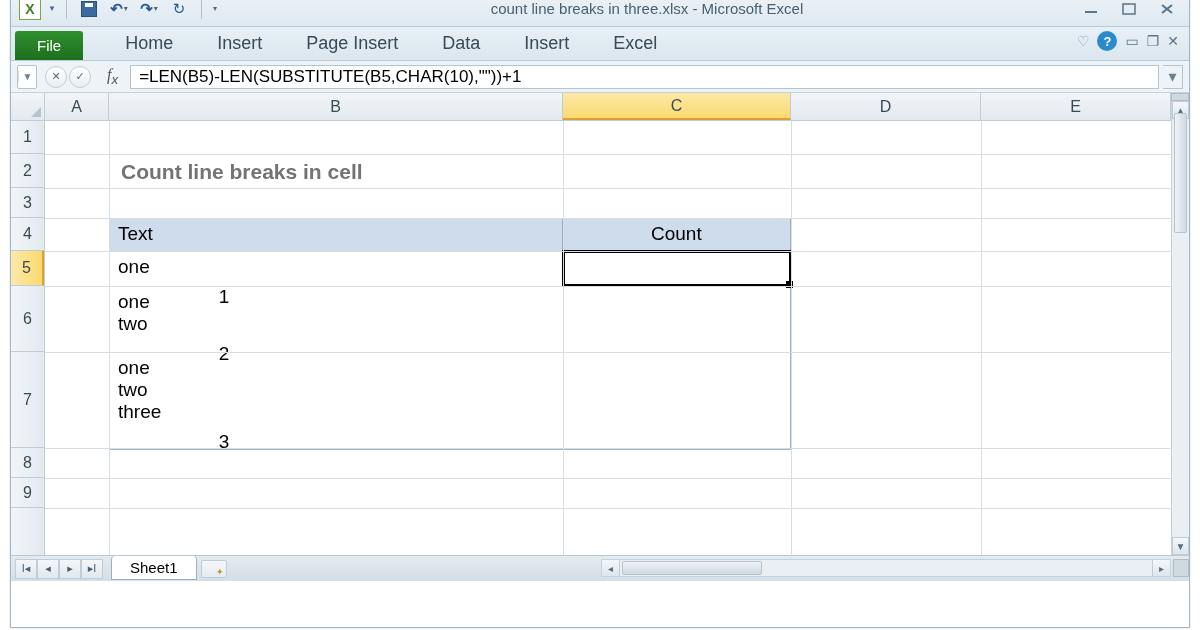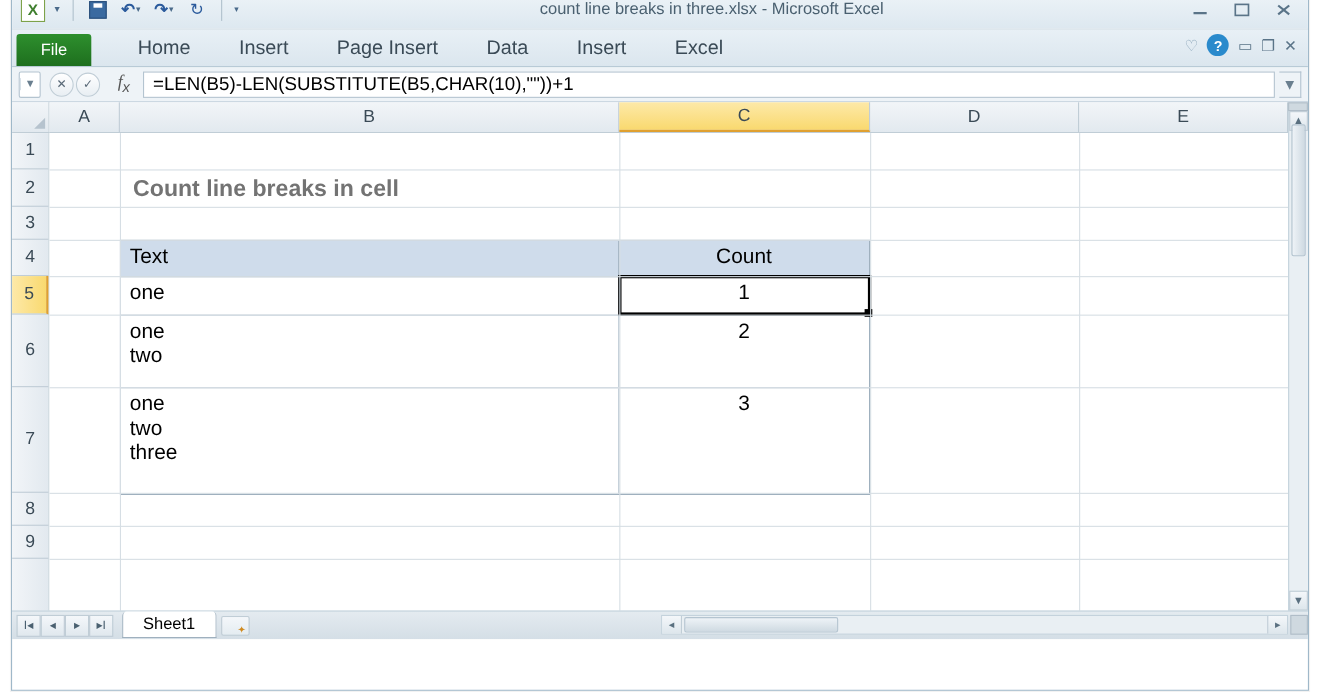--- a/index.html
+++ b/index.html
@@ -44,21 +44,21 @@
   .rh{border-bottom:1px solid #c0cdd6;display:flex;align-items:center;justify-content:center;font-size:16px;color:#3a4a56;cursor:pointer;}
   .rh.active{background:linear-gradient(90deg,#fde9a8,#f9d96f);border-right:2px solid #e0a030;}
   .cells{position:absolute;left:34px;top:28px;right:18px;bottom:0;background:#fff;}
   .vline{position:absolute;top:0;bottom:0;width:1px;background:#d6dee4;}
   .hline{position:absolute;left:0;right:0;height:1px;background:#d6dee4;}
   .cell-text{position:absolute;font-size:19px;color:#737373;white-space:pre;padding:3px 6px;}
   .title-cell{font-weight:bold;font-size:21px;}
   .tbl{position:absolute;border:1px solid #9fb0be;}
   .tbl .hdr{background:#cfdceb;border-bottom:1px solid #9fb0be;height:33px;display:flex;}
   .tbl .hdr div{padding:4px 8px;font-size:19px;}
-  .tbl .row{display:flex;border-bottom:1px solid #b8c6d2;}
+  .tbl .row{display:flex;border-bottom:1px solid #b8c6d2;flex-direction:column;}
   .tbl .row:last-child{border-bottom:none;}
   .tbl .c1{width:454px;border-right:1px solid #b8c6d2;padding:4px 8px;font-size:19px;white-space:pre-line;}
   .tbl .c2{width:228px;text-align:center;padding:4px 8px;font-size:19px;}
   .sel-cell{position:absolute;border:3px solid #000;background:transparent;pointer-events:none;}
   .sel-handle{position:absolute;width:7px;height:7px;background:#000;right:-4px;bottom:-4px;}
   .vscroll{position:absolute;right:0;top:0;width:18px;bottom:0;background:#e9eff3;border-left:1px solid #c4d2dc;}
   .vs-btn{height:18px;background:linear-gradient(#f4f7fa,#dde6ec);border:1px solid #c0cdd6;display:flex;align-items:center;justify-content:center;font-size:10px;color:#5a7080;cursor:pointer;}
   .vs-thumb{position:absolute;left:2px;right:2px;top:20px;height:120px;background:linear-gradient(90deg,#eef3f7,#cfdae2);border:1px solid #b4c4d0;border-radius:2px;cursor:pointer;}
   .vs-split{position:absolute;right:0;top:0;width:18px;height:8px;background:#cfd9e0;border:1px solid #b0bdc8;}
   .sheet-bar{height:26px;background:linear-gradient(#e4ebf0,#d4dee6);border-top:1px solid #b8cad6;display:flex;align-items:center;position:relative;}

